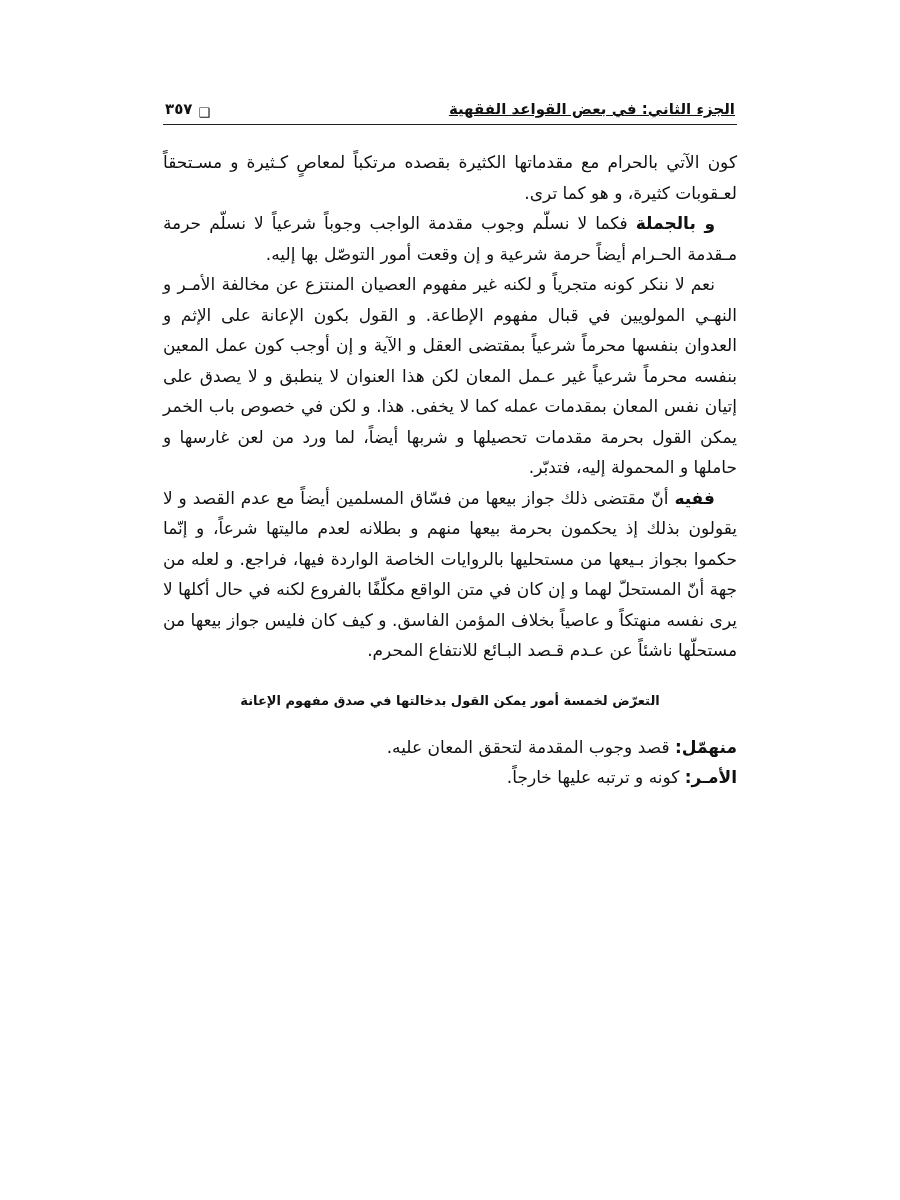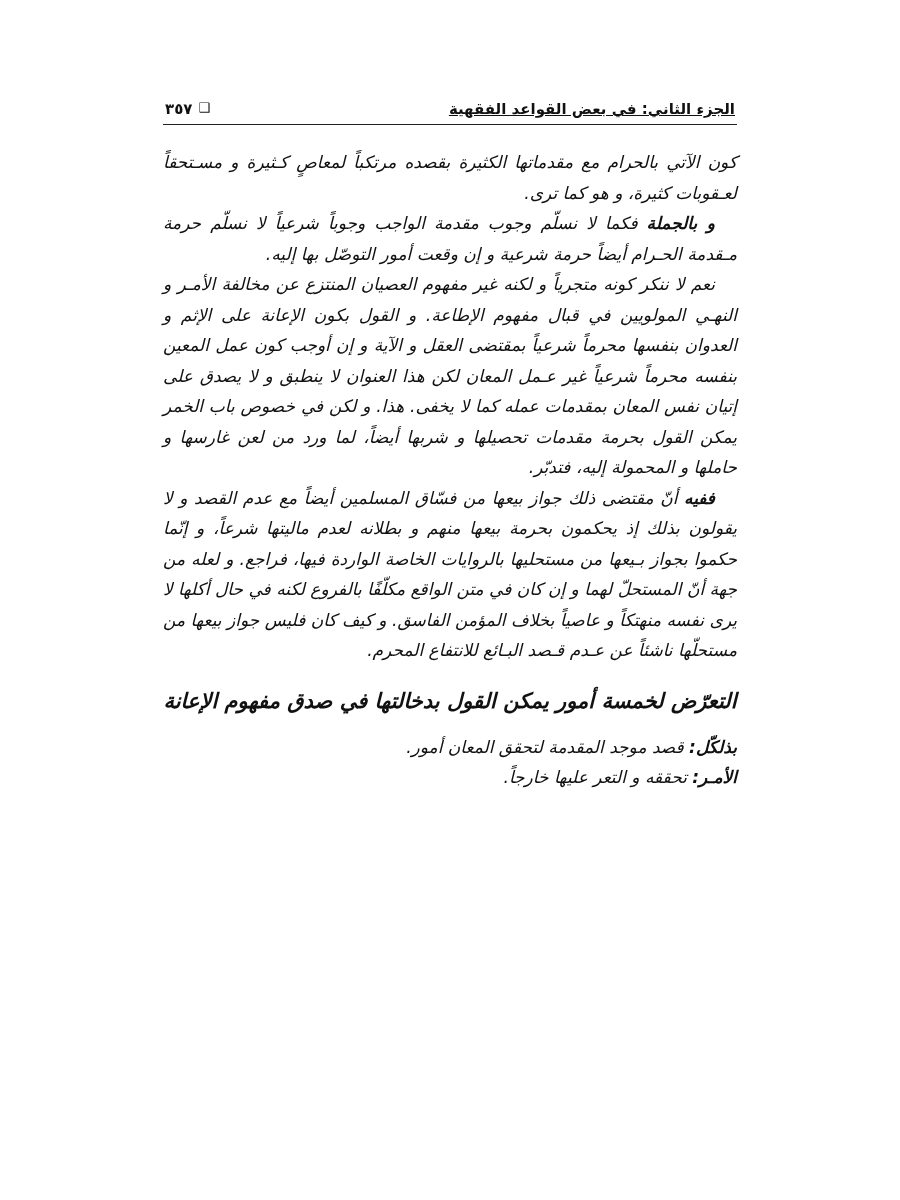--- a/index.html
+++ b/index.html
@@ -28,55 +28,54 @@
     font-weight: bold;
     padding: 0 2px 6px 2px;
   }
   .chapter-title {
     letter-spacing: 0;
     text-decoration: underline;
   }
   .page-number {
     direction: ltr;
     display: flex;
-    align-items: flex-start;
+    align-items: flex-end;
     gap: 6px;
     font-weight: bold;
   }
   .end-square {
     font-size: 13px;
     line-height: 1;
     transform: translateY(1px);
   }
   .header-rule {
     border: none;
     border-top: 1.5px solid #222222;
     margin: 0 0 22px 0;
   }
   .body-text {
     direction: rtl;
     text-align: justify;
     font-size: 17px;
     line-height: 30.5px;
-    font-style: italic;
   }
   .body-text p {
     margin: 0;
     padding: 0;
   }
   .body-text p.indent {
     text-indent: 22px;
   }
   .body-text strong {
     font-weight: bold;
   }
   .section-heading {
     direction: rtl;
     text-align: center;
-    font-size: 21px;
+    font-size: 13px;
     font-weight: bold;
     margin: 20px 0 16px 0;
     line-height: 30px;
   }
 </style>
 </head>
 <body>
 
 <div class="page">
 
@@ -106,22 +105,22 @@
 
 
     <p class="indent">
       <strong>ففيه</strong><span> أنّ مقتضى ذلك جواز بيعها من فسّاق المسلمين أيضاً مع عدم القصد و لا يقولون بذلك إذ يحكمون بحرمة بيعها منهم و بطلانه لعدم ماليتها شرعاً، و إنّما حكموا بجواز بـيعها من مستحليها بالروايات الخاصة الواردة فيها، فراجع. و لعله من جهة أنّ المستحلّ لهما و إن كان في متن الواقع مكلّفًا بالفروع لكنه في حال أكلها لا يرى نفسه منهتكاً و عاصياً بخلاف المؤمن الفاسق. و كيف كان فليس جواز بيعها من مستحلّها ناشئاً عن عـدم قـصد البـائع للانتفاع المحرم.</span>
     </p>
 
     <h2 class="section-heading">التعرّض لخمسة أمور يمكن القول بدخالتها في صدق مفهوم الإعانة</h2>
 
 
     <p>
-      <strong>بذلكّل:</strong><span> قصد موجد المقدمة لتحقق المعان أمور.</span>
+      <strong>منهمّل:</strong><span> قصد وجوب المقدمة لتحقق المعان عليه.</span>
     </p>
 
     <p>
-      <strong>الأمـر:</strong><span> تحققه و التعر عليها خارجاً.</span>
+      <strong>الأمـر:</strong><span> كونه و ترتبه عليها خارجاً.</span>
     </p>
 
   </main>
 
 </div>
 
 </body></html>

